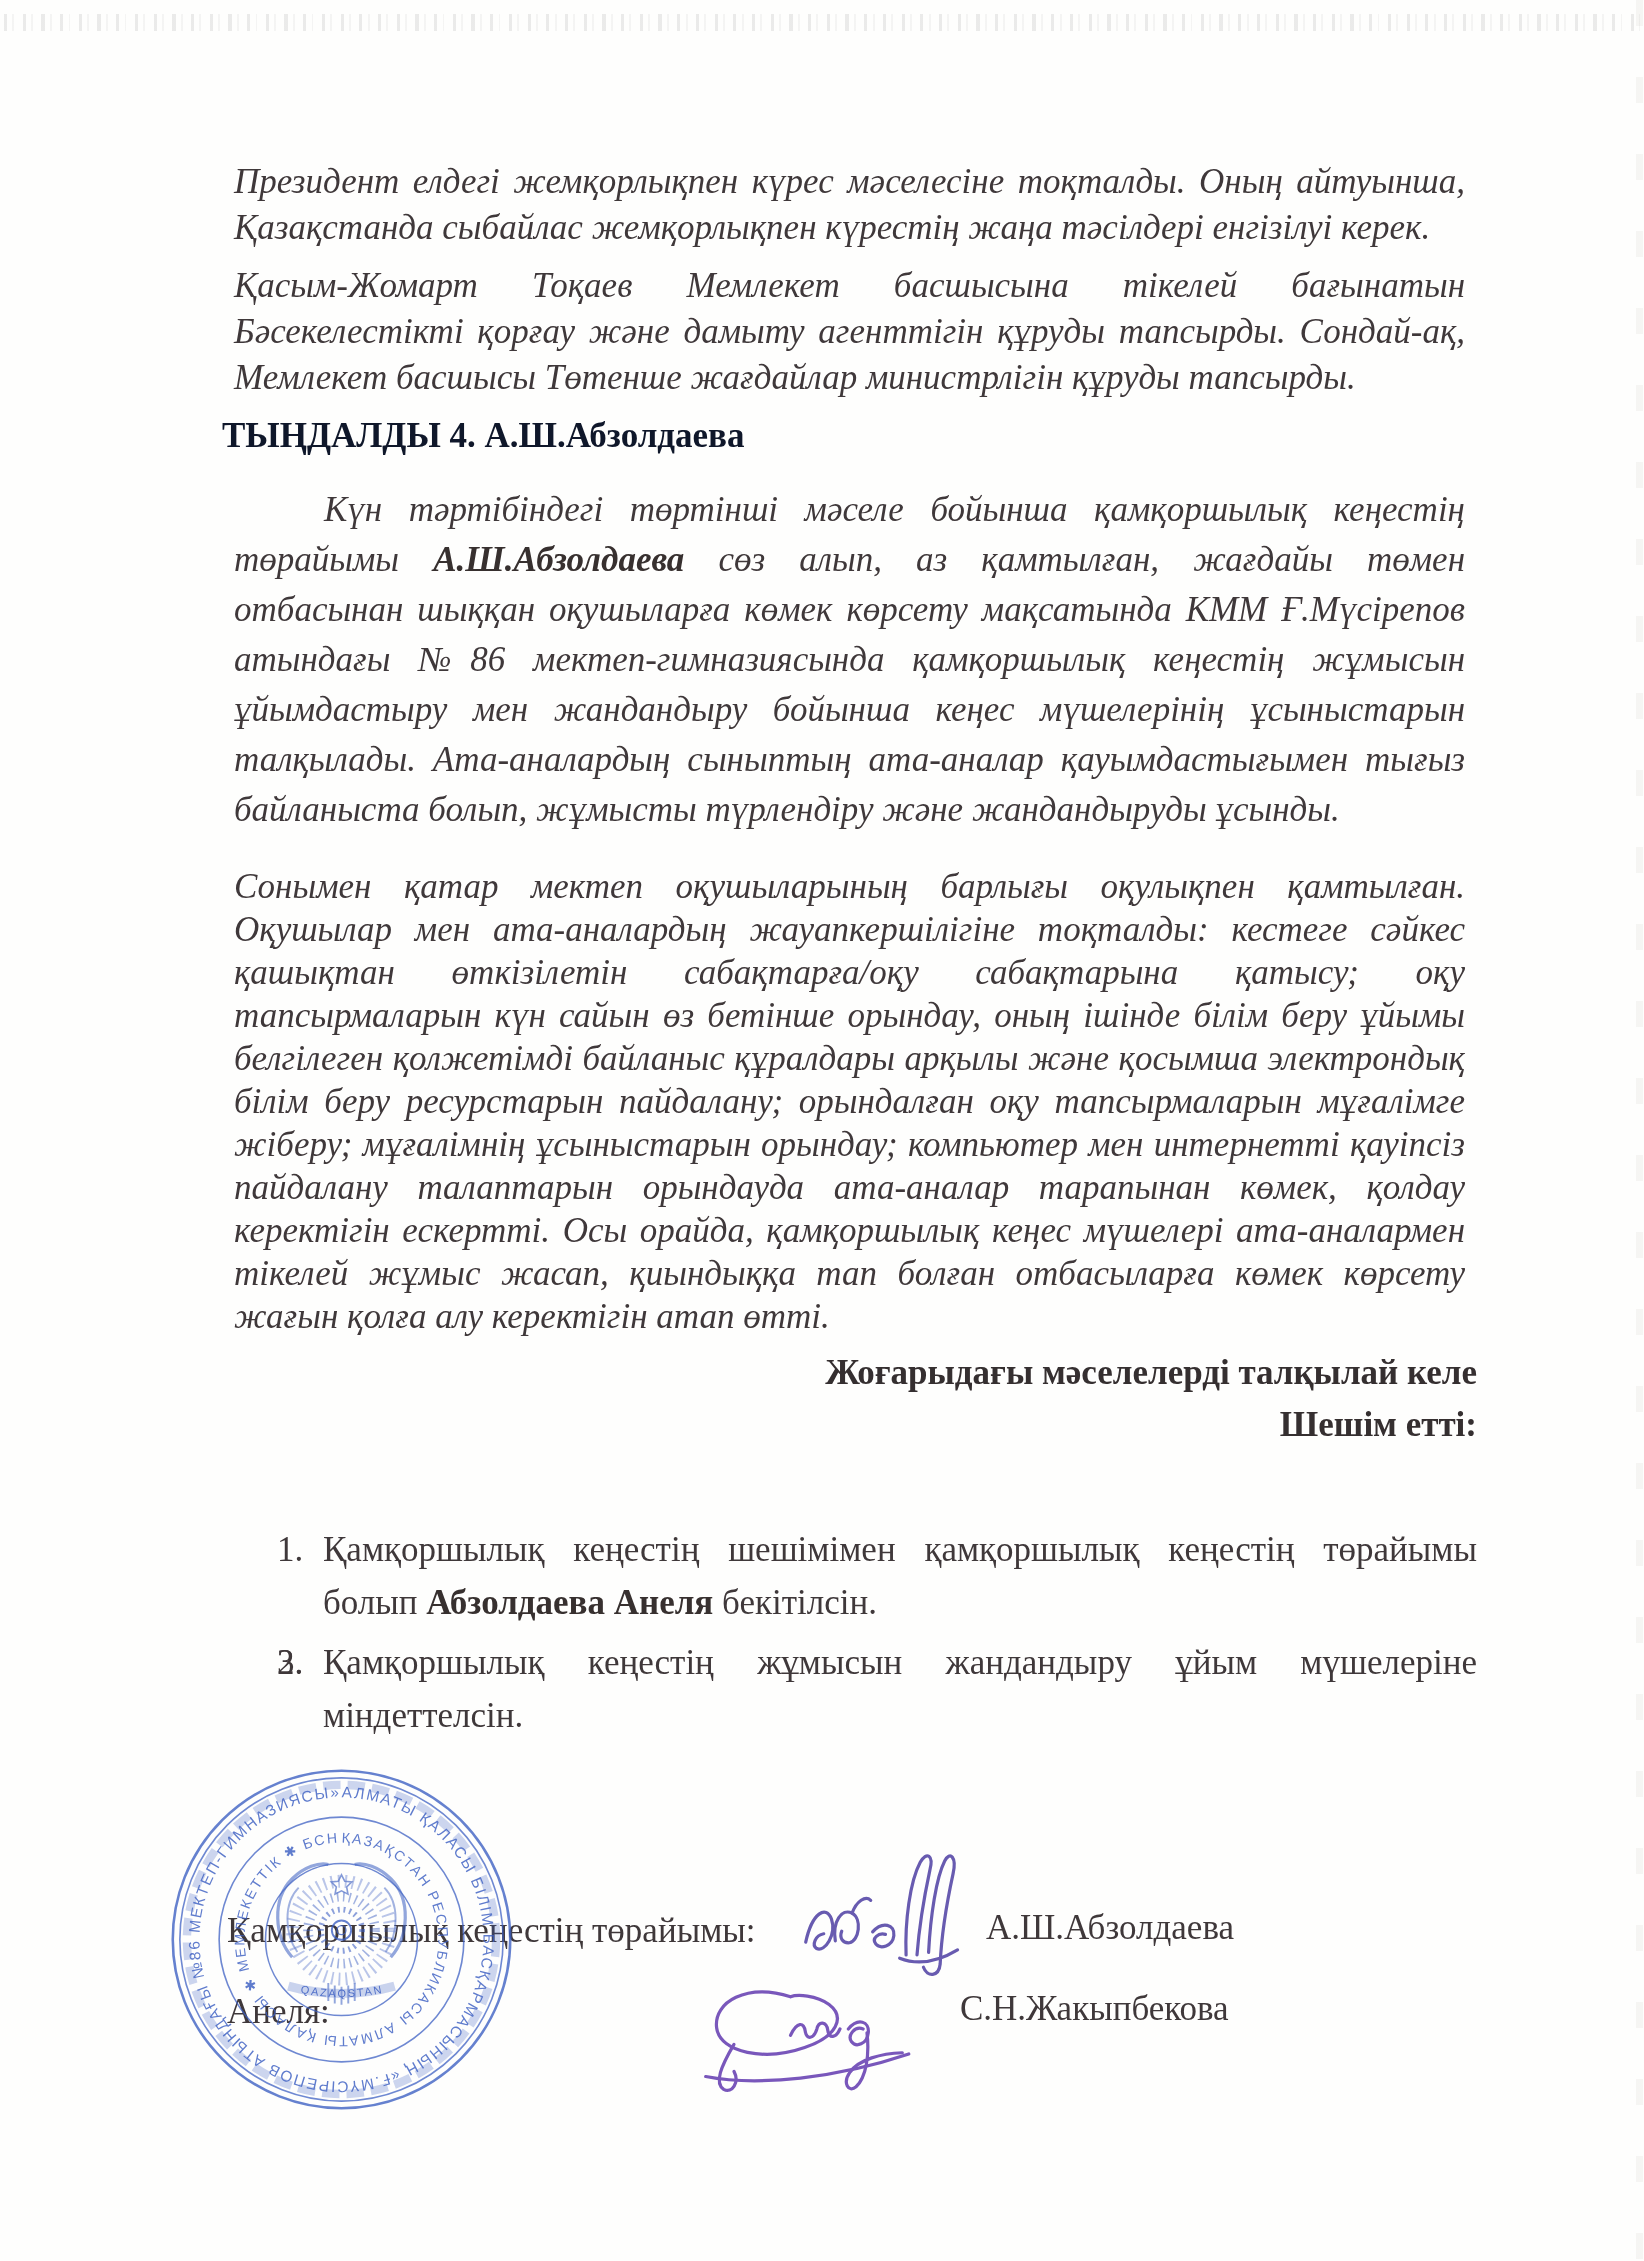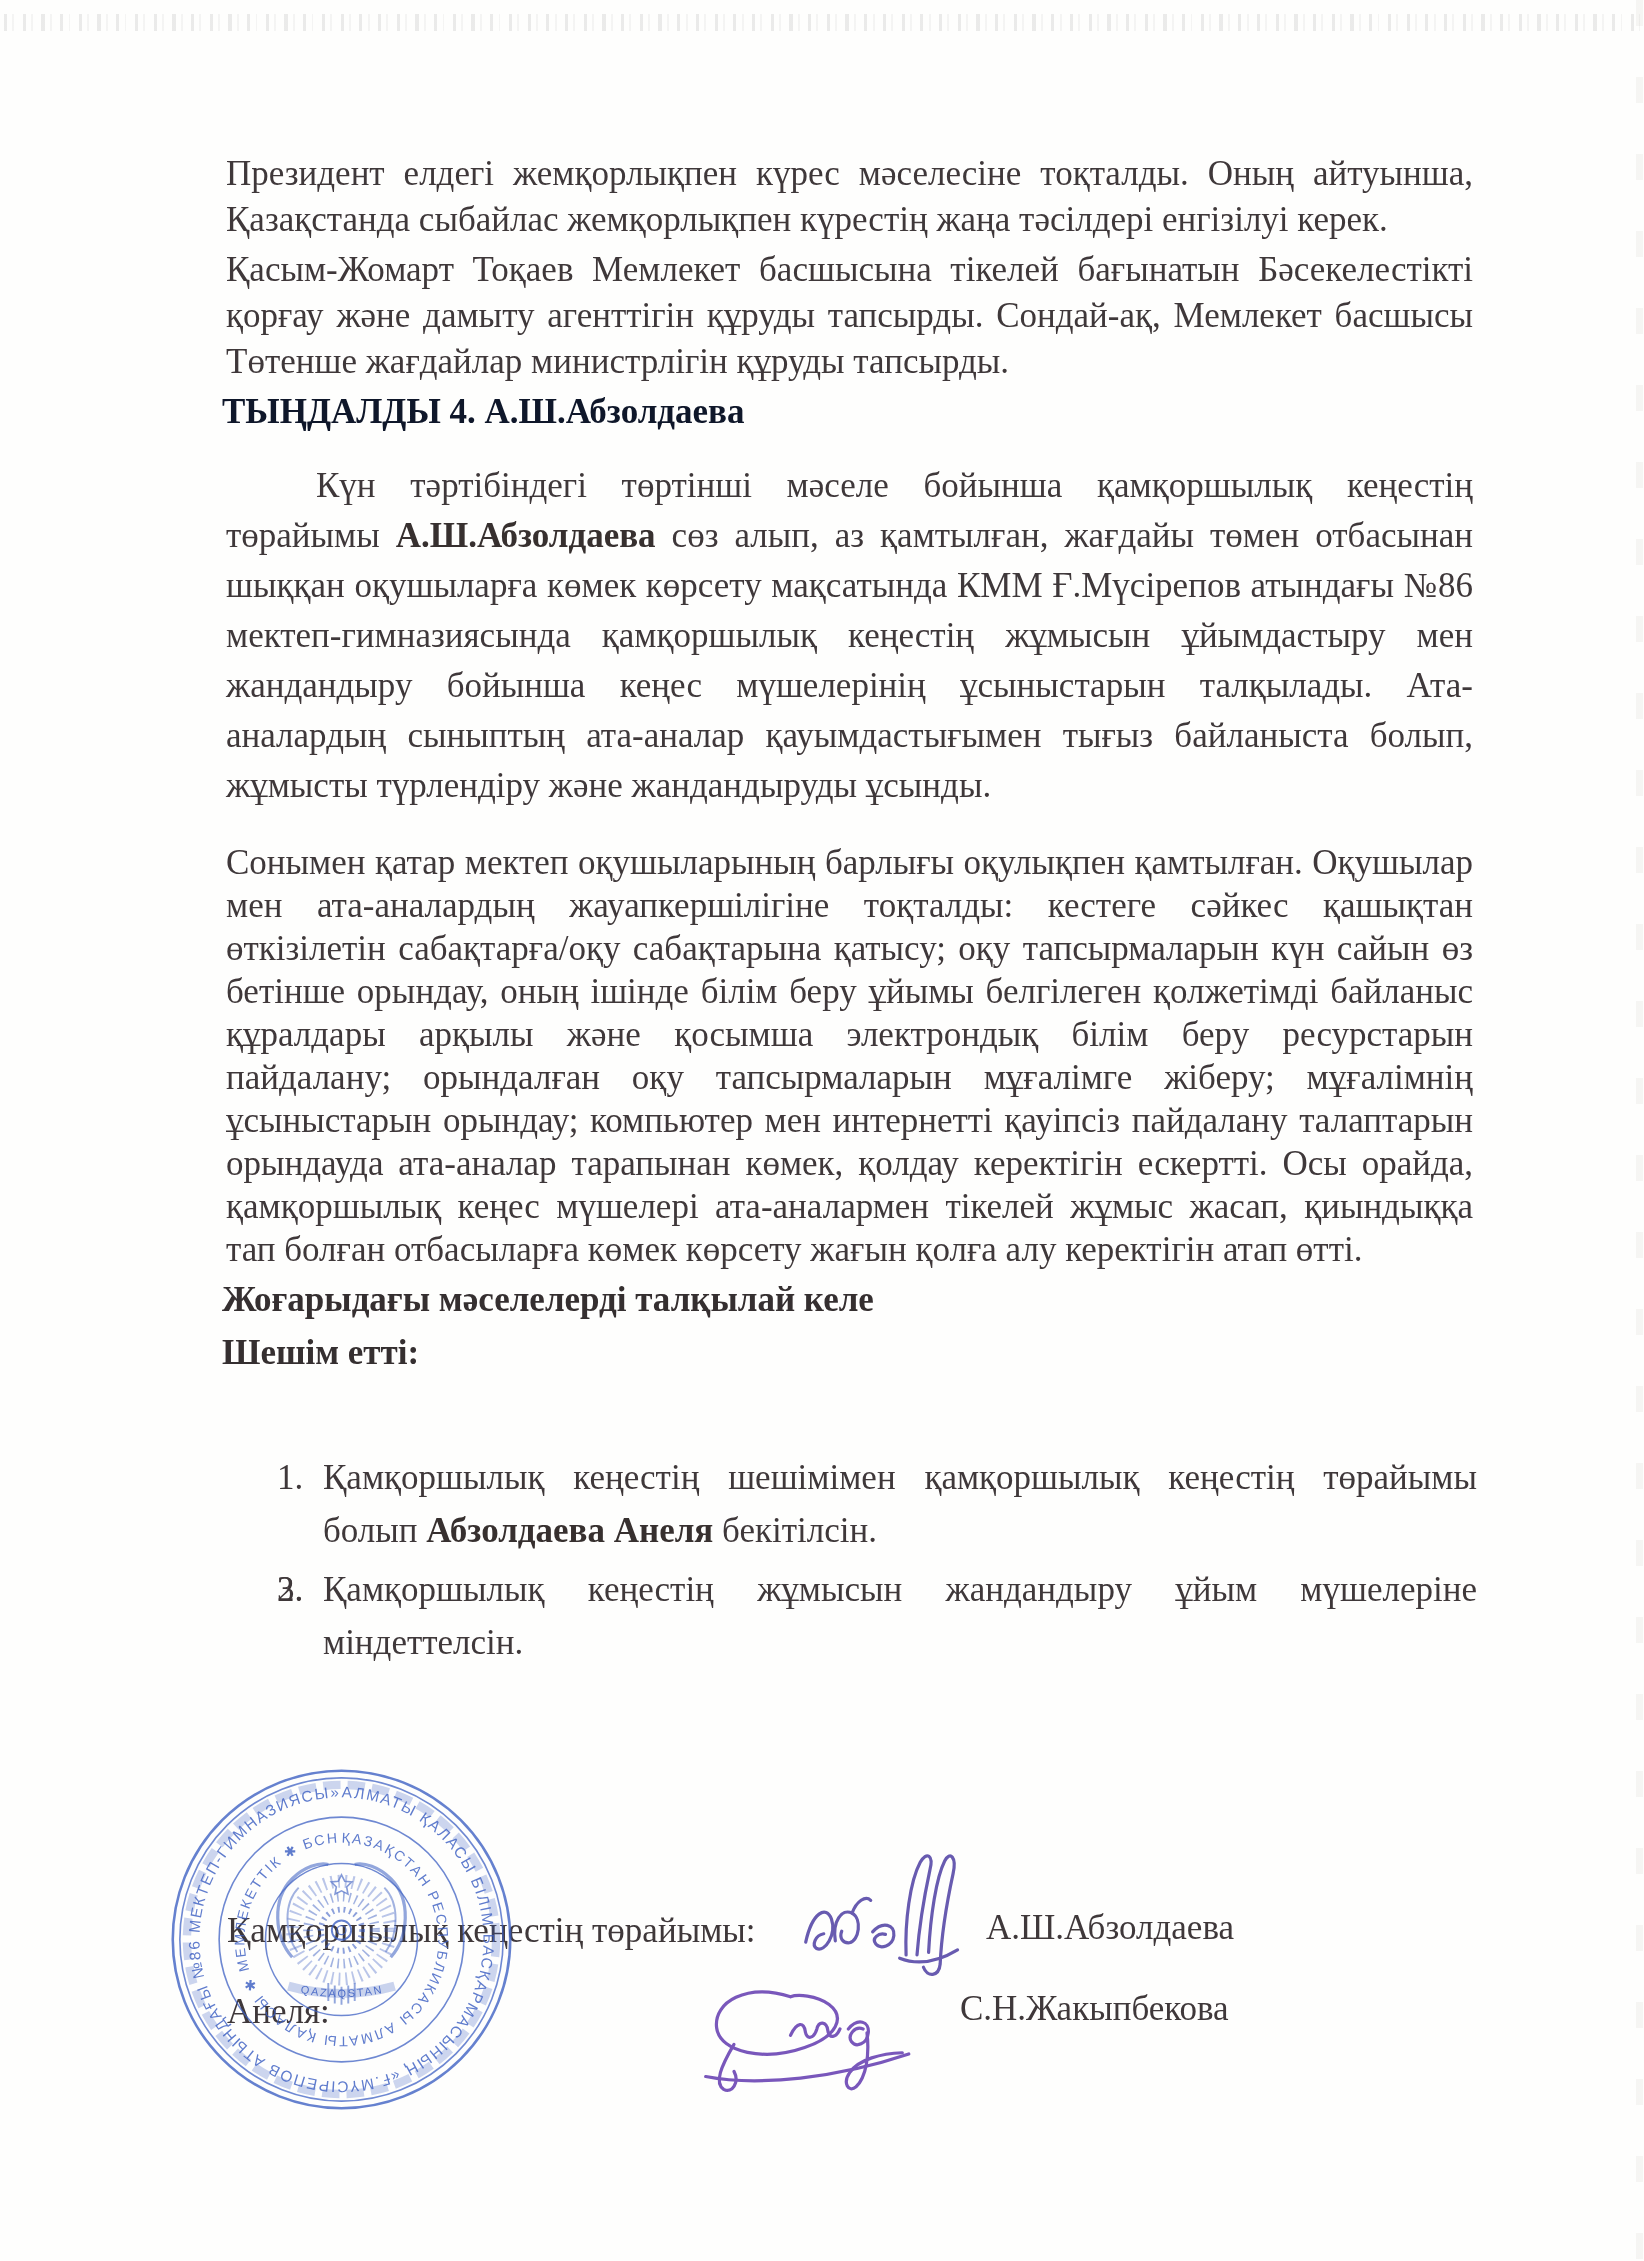--- a/index.html
+++ b/index.html
@@ -24,26 +24,26 @@
     position:absolute;top:0;right:1.3px;width:6.4px;height:100%;
     background:repeating-linear-gradient(180deg,
         rgba(120,110,90,.10) 0 26px, rgba(0,0,0,0) 26px 77px);
     opacity:.6;
   }
   .content{
     position:absolute;left:222px;top:147px;width:1255px;height:1757px;
     overflow:hidden;
     font-size:35px;line-height:46px;
   }
-  .para{margin:4px;text-align:justify;}
+  .para{margin:12px;text-align:justify;font-style:italic;}
   .p3{margin-top:26px;line-height:50px;text-indent:90px;}
   .p4{margin-top:30px;line-height:43px;}
   .bold{font-weight:bold;color:#37302f;}
   .listened{margin:0;font-weight:bold;color:#0f172a;}
-  .center-bold{margin:6.4px 0 0 0;text-align:left;font-weight:bold;color:#352f30;line-height:46px;}
+  .center-bold{margin:6.4px 0 0 0;text-align:right;font-weight:bold;color:#352f30;line-height:46px;}
   .decisions{margin:75px 0 0 0;padding:0 0 0 101px;list-style:none;}
   .decisions li{position:relative;margin:0 0 6.4px 0;text-align:justify;line-height:53px;}
   .decisions .num{position:absolute;left:-46px;top:0;}
   .sig-row{position:absolute;font-size:35px;white-space:nowrap;}
   .sig-label{position:absolute;left:0;top:3px;}
   .sig-name{position:absolute;top:0;}
   .stamp-svg{position:absolute;left:166px;top:1764px;opacity:.92;}
   .sig-svg{position:absolute;}
 </style>
 </head>

